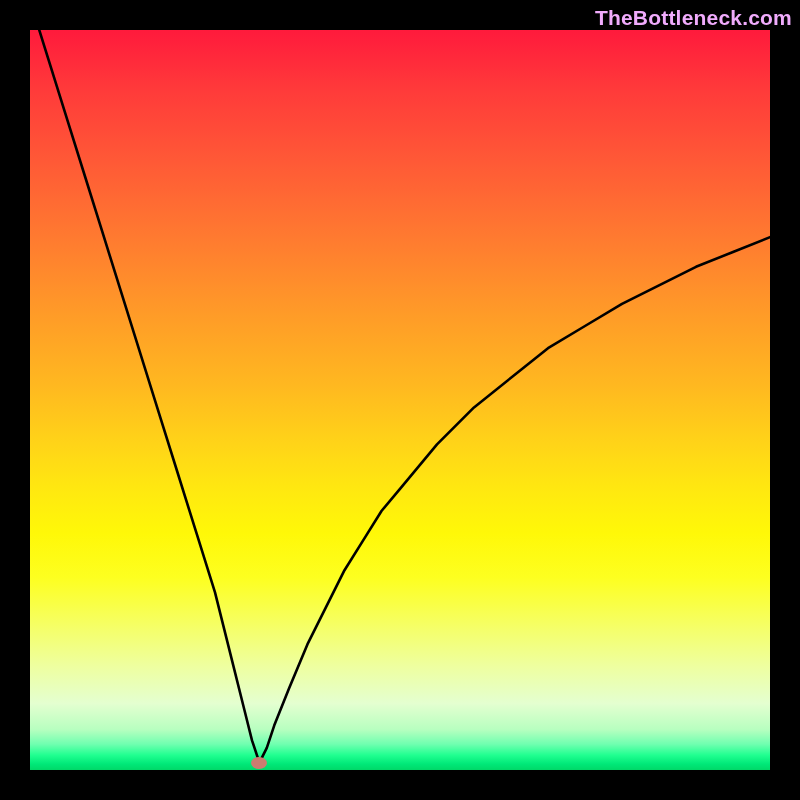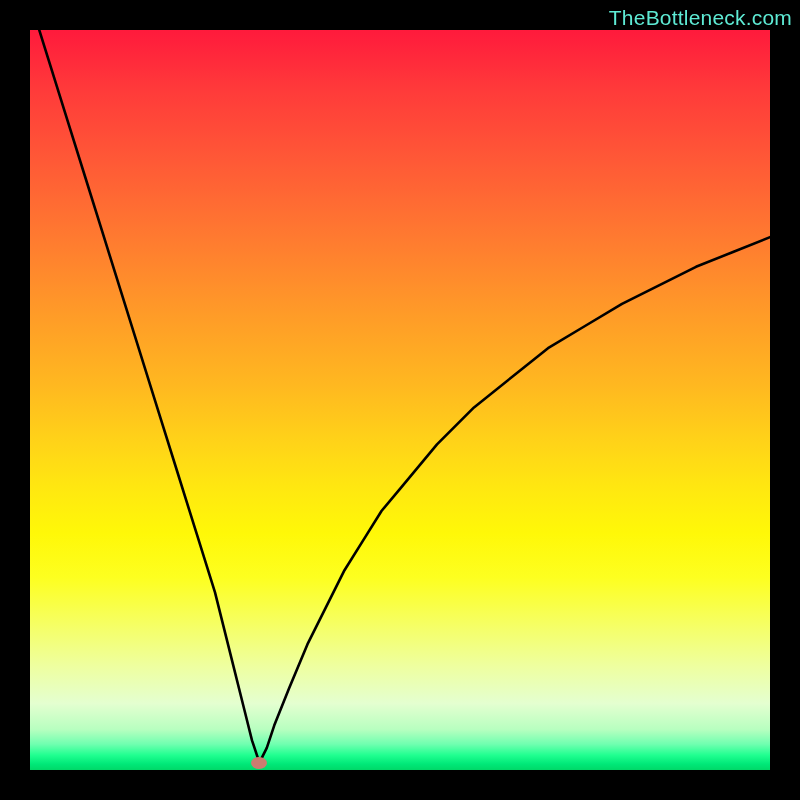--- a/index.html
+++ b/index.html
@@ -64,23 +64,23 @@
     width: 16px;
     height: 12px;
     border-radius: 50%;
     background: #cc7c70;
     transform: translate(-50%, -50%);
   }
   .watermark {
     position: absolute;
     top: 6px;
     right: 8px;
-    color: #5eead4;
+    color: #f0abfc;
     font-size: 21px;
-    font-weight: 400;
+    font-weight: 700;
     letter-spacing: 0.2px;
   }
 </style>
 </head>
 <body>
 
 <div class="frame">
   <div class="watermark">TheBottleneck.com</div>
 
   <div class="plot">

